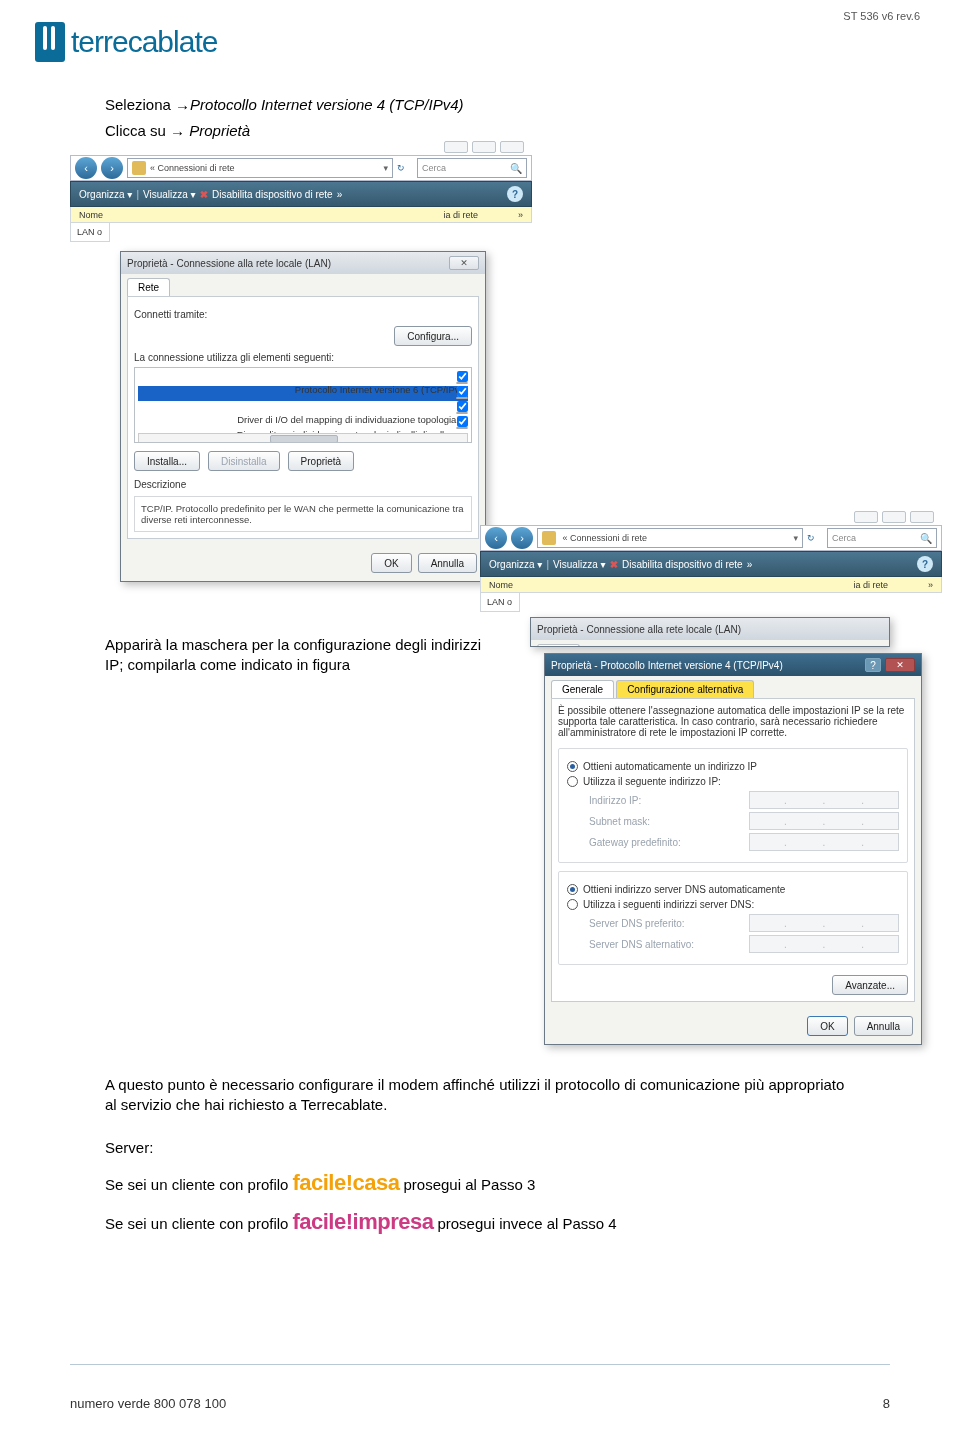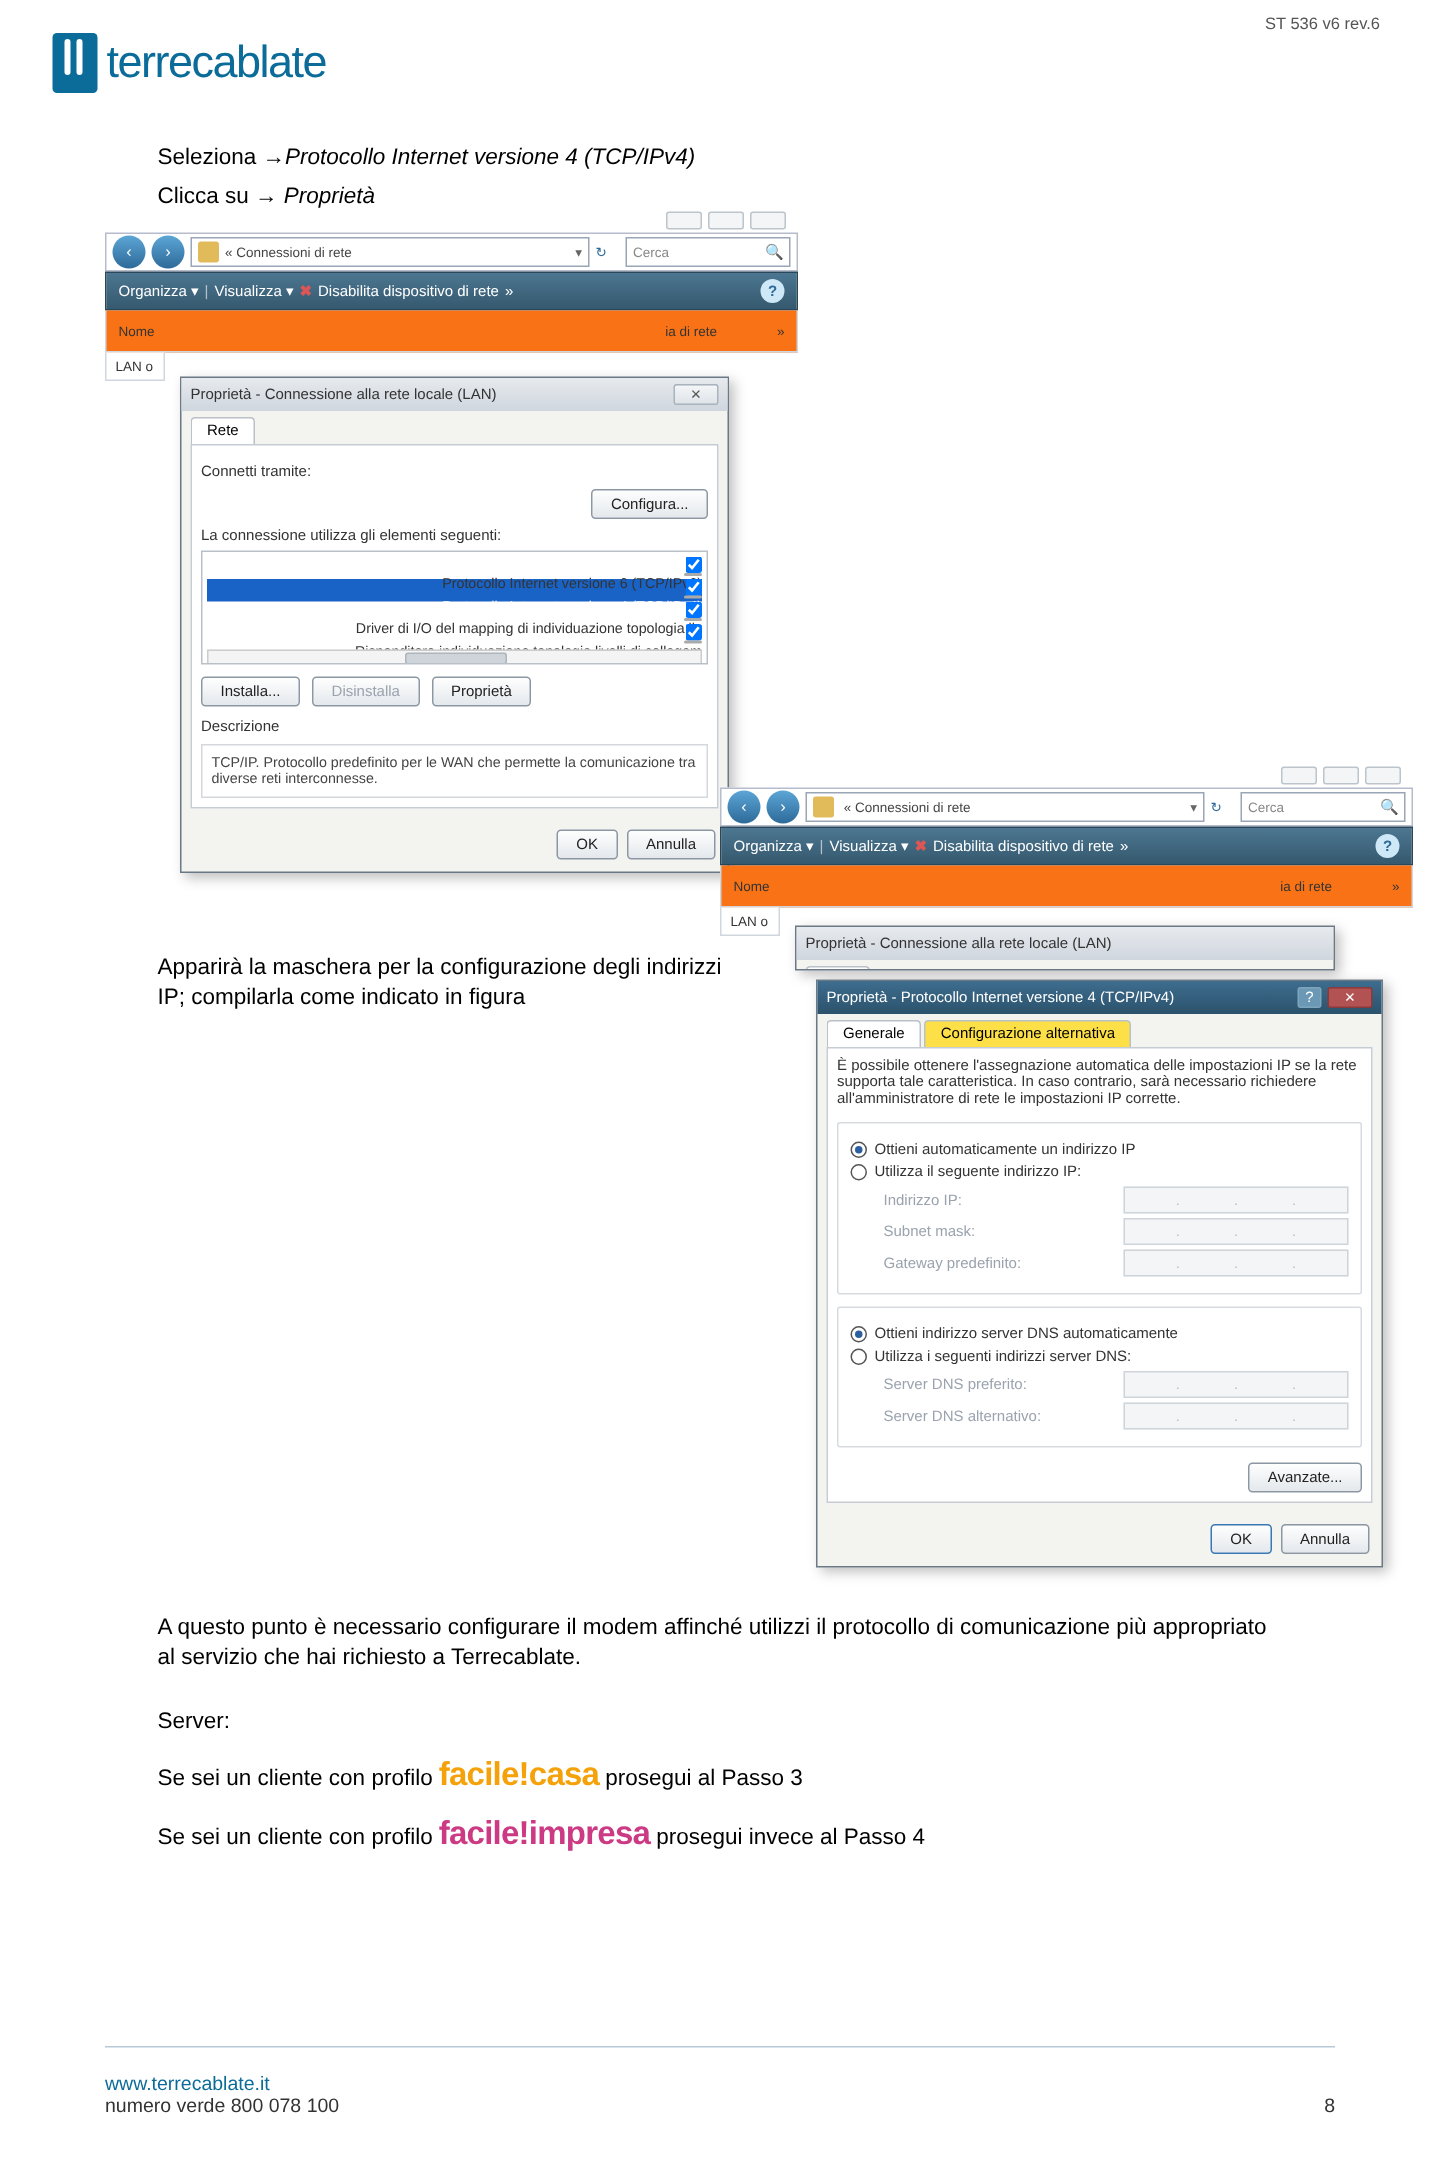--- a/index.html
+++ b/index.html
@@ -93,21 +93,21 @@
     background: linear-gradient(#4c7691,#35596e);
     color:#fff; display:flex; align-items:center; gap:4px;
     padding:0 8px; font-size:10px;
     border:1px solid #2a4659;
   }
   .org-bar .sep { opacity:.6; }
   .org-bar .help { margin-left:auto; width:16px;height:16px;border-radius:50%;background:#cfe8f7;color:#2d6a99;display:flex;align-items:center;justify-content:center;font-weight:bold; }
   .disable-x { color:#d55; font-weight:bold; margin-right:4px; }
   
   .nome-row {
-    height: 28px; background:#f97316;border:1px solid #d0d6de;border-top:none;
+    height: 16px; background:#fef9c3;border:1px solid #d0d6de;border-top:none;
     display:flex;align-items:center;justify-content:space-between;padding:0 8px;color:#333;
   }
   .lan-col {
     width:40px; padding:4px 6px; color:#333;
     border-left:1px solid #d0d6de;border-right:1px solid #d0d6de;border-bottom:1px solid #d0d6de;
     background:#fff; float:left;
   }
   
   .dialog {
     position:absolute;
@@ -464,16 +464,15 @@
     <div class="row-prof">
       <span>Se sei un cliente con profilo </span>
       <span class="brand2">facile!impresa</span>
       <span> prosegui invece al Passo 4</span>
     </div>
   </div>
 </div>
 
 <div class="footer-hr"></div>
 <div class="footer">
-  <div class="link">www.terrecablate.it</div>
   <div>numero verde 800 078 100</div>
   <div class="pagenum">8</div>
 </div>
 
 </body></html>

